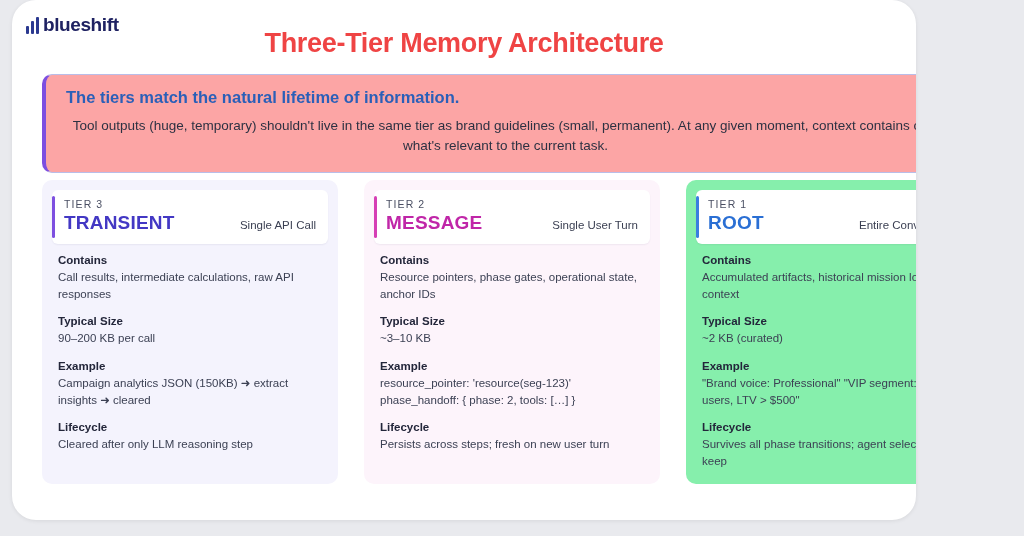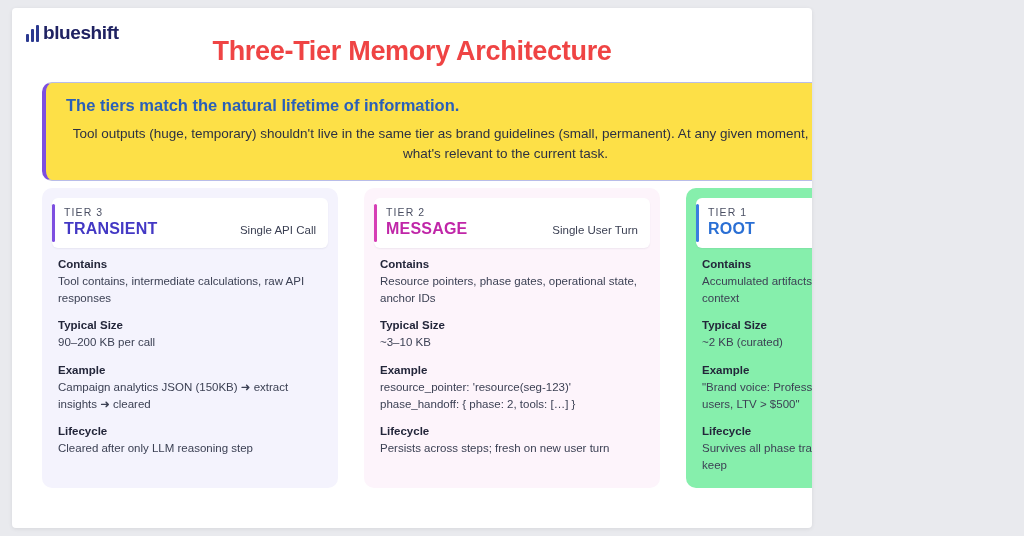--- a/index.html
+++ b/index.html
@@ -9,25 +9,25 @@
   body {
     width: 1024px;
     height: 536px;
     background: #e9eaee;
     font-family: "Liberation Sans", sans-serif;
     overflow: hidden;
   }
   .page {
     position: absolute;
     left: 12px;
-    top: 8px;
-    width: 800px;
+    top: 0;
+    width: 904px;
     height: 520px;
     background: #ffffff;
-    border-radius: 4px;
+    border-radius: 24px;
     box-shadow: 0 1px 4px rgba(0,0,0,0.08);
     overflow: hidden;
   }
 
   
   .logo {
     position: absolute;
     left: 14px;
     top: 14px;
     display: flex;
@@ -73,21 +73,21 @@
   .callout {
     position: absolute;
     left: 30px;
     top: 74px;
     width: 940px;
     box-sizing: border-box;
     border: 1px solid #b9bde8;
     border-left: 4px solid #7d4fe0;
     border-radius: 10px;
     padding: 13px 36px 15px 20px;
-    background: #fde047;
+    background: #fca5a5;
   }
   .callout-head {
     font-size: 16.5px;
     color: #2a5fb8;
     font-weight: 600;
     margin-bottom: 9px;
   }
   .callout-body {
     font-size: 13.5px;
     color: #2d3142;
@@ -142,21 +142,21 @@
     color: #4a4f63;
     text-transform: uppercase;
     margin-bottom: 2px;
   }
   .tier-row {
     display: flex;
     align-items: baseline;
     justify-content: space-between;
   }
   .tier-name {
-    font-size: 16px;
+    font-size: 19px;
     font-weight: bold;
     letter-spacing: 0.2px;
   }
   .t3 .tier-name { color: #4338c4; }
   .t2 .tier-name { color: #c026a8; }
   .t1 .tier-name { color: #2a6fd4; }
   .tier-scope {
     font-size: 11.5px;
     color: #3a3f52;
   }
@@ -205,21 +205,21 @@
       <div class="card-head">
         <div class="tier-kicker">TIER 3</div>
         <div class="tier-row">
           <div class="tier-name">TRANSIENT</div>
           <div class="tier-scope">Single API Call</div>
         </div>
       </div>
       <div class="card-body">
         <div class="field">
           <div class="field-label">Contains</div>
-          <div class="field-value">Tool contains, intermediate calculations, raw API responses</div>
+          <div class="field-value">Call results, intermediate calculations, raw API responses</div>
         </div>
         <div class="field">
           <div class="field-label">Typical Size</div>
           <div class="field-value">90–200 KB per call</div>
         </div>
         <div class="field">
           <div class="field-label">Example</div>
           <div class="field-value">Campaign analytics JSON (150KB) ➜ extract insights ➜ cleared</div>
         </div>
         <div class="field">

